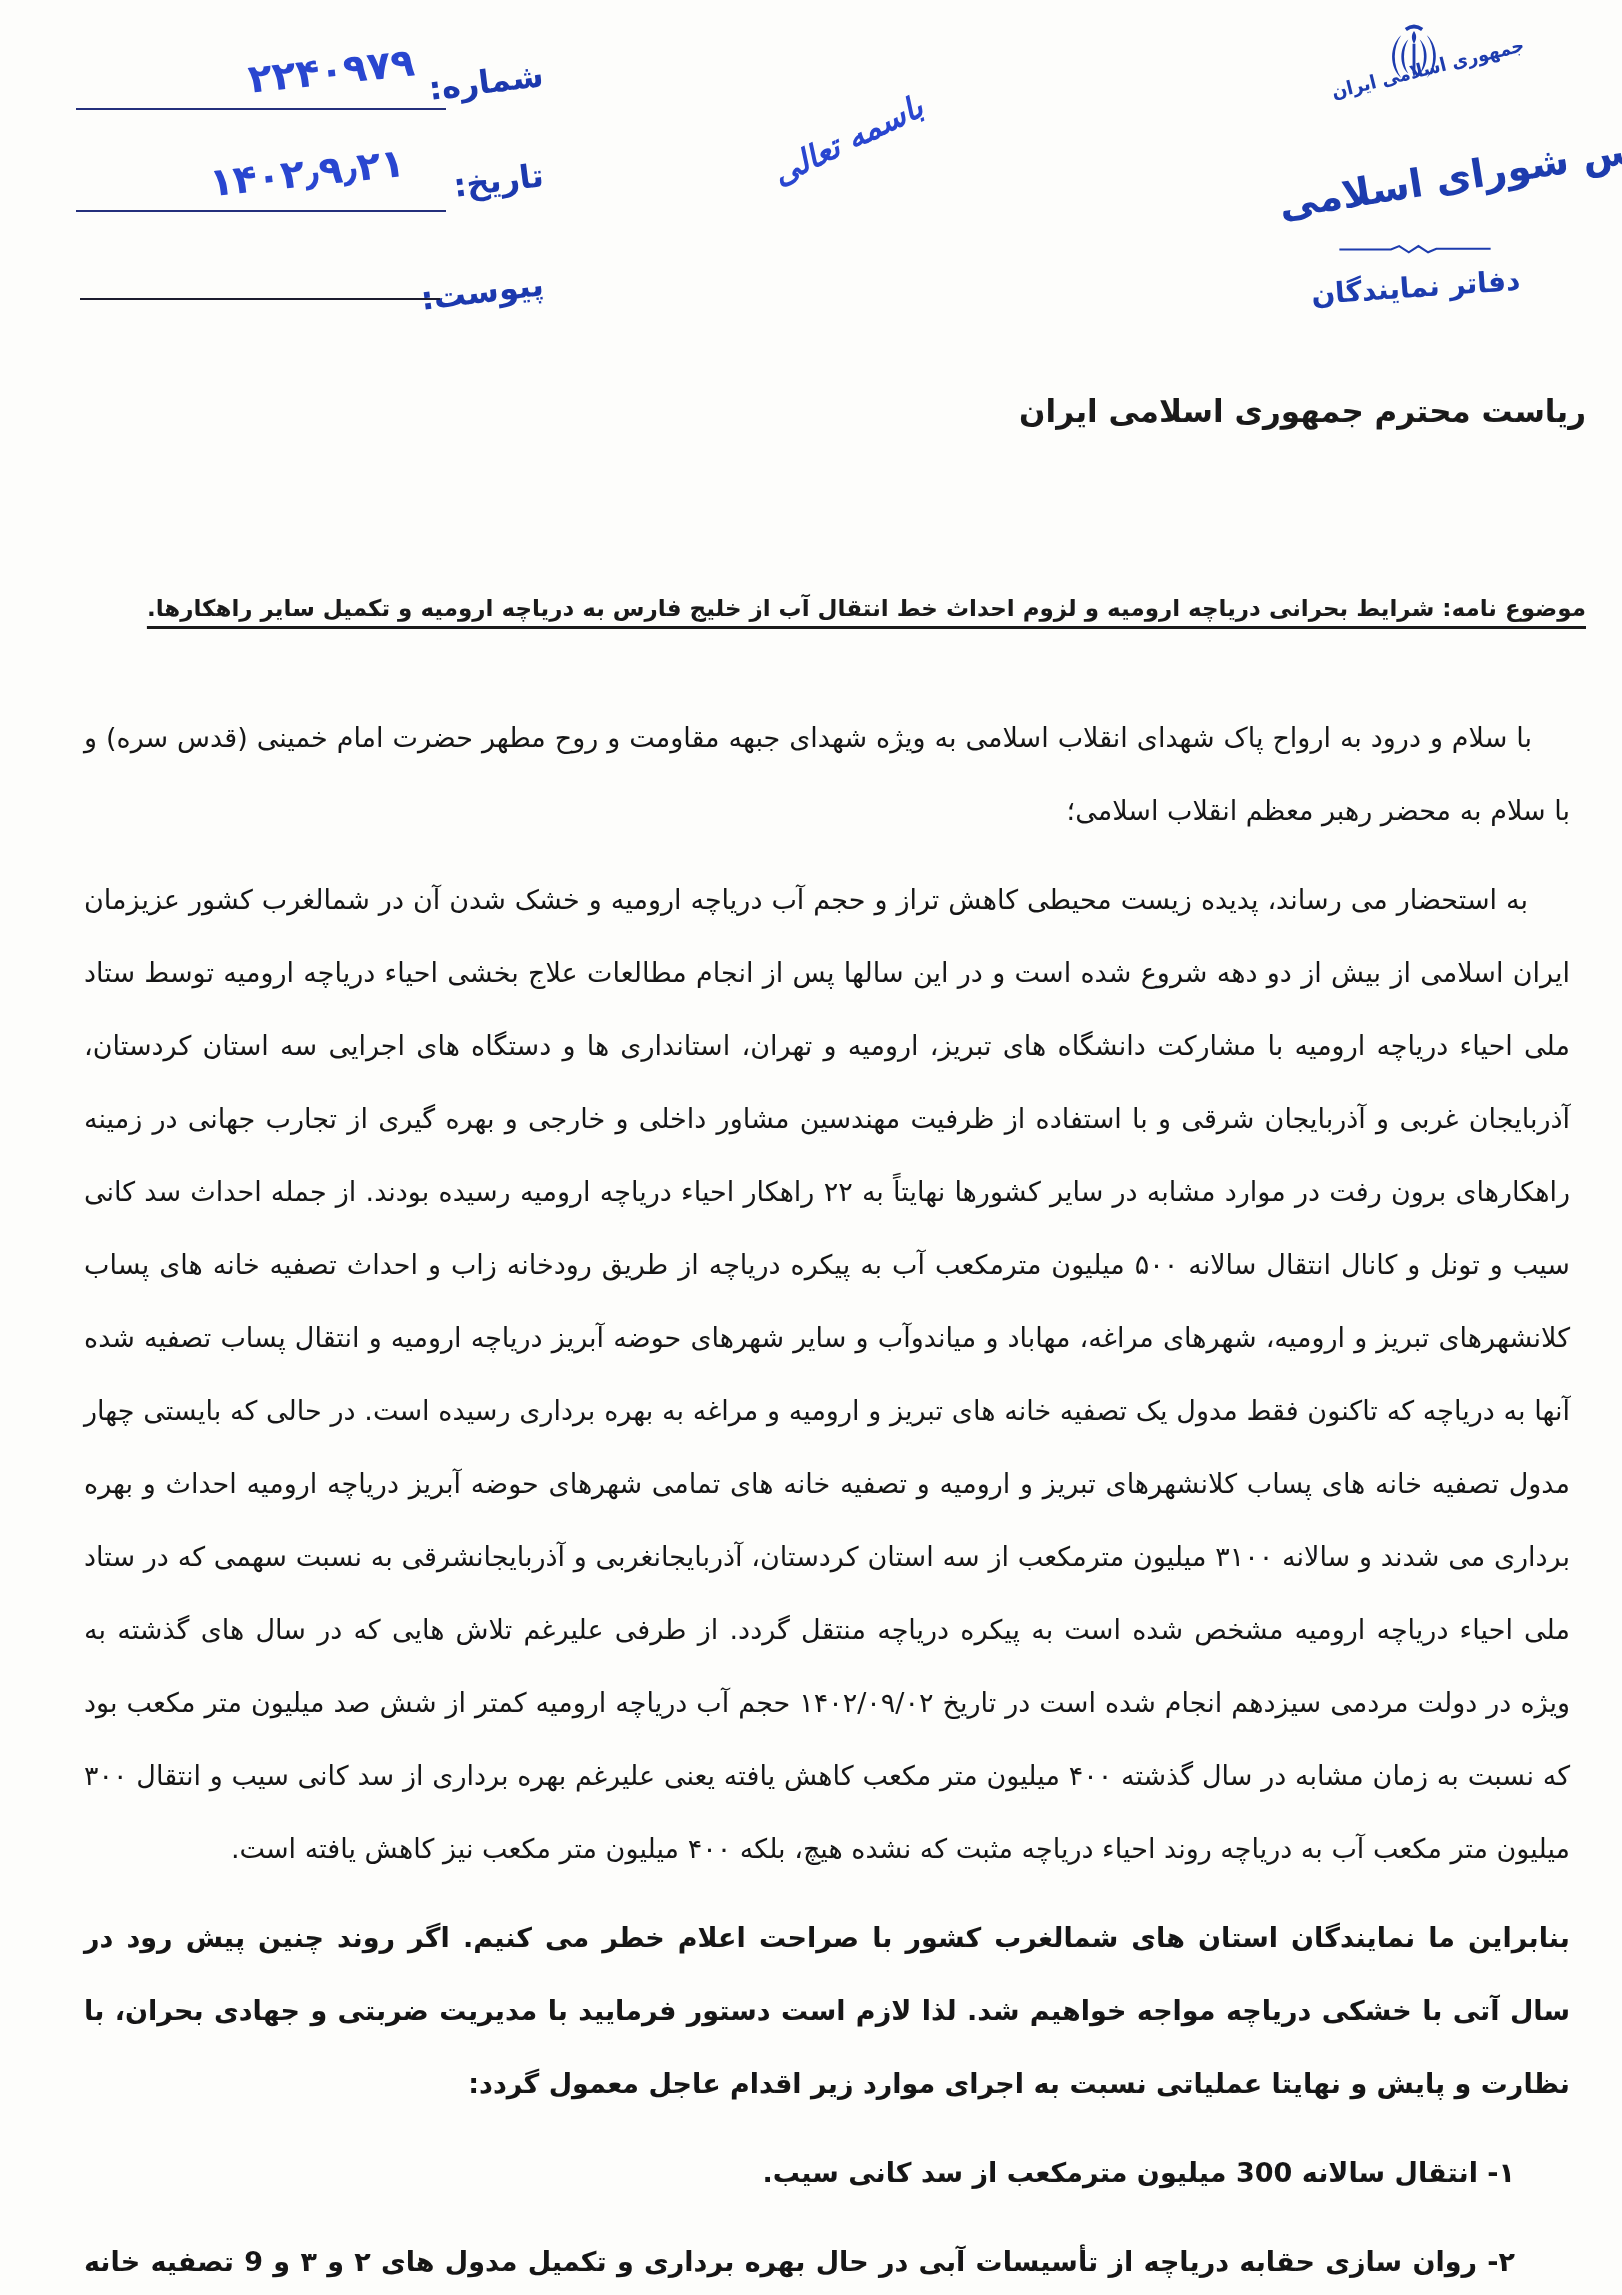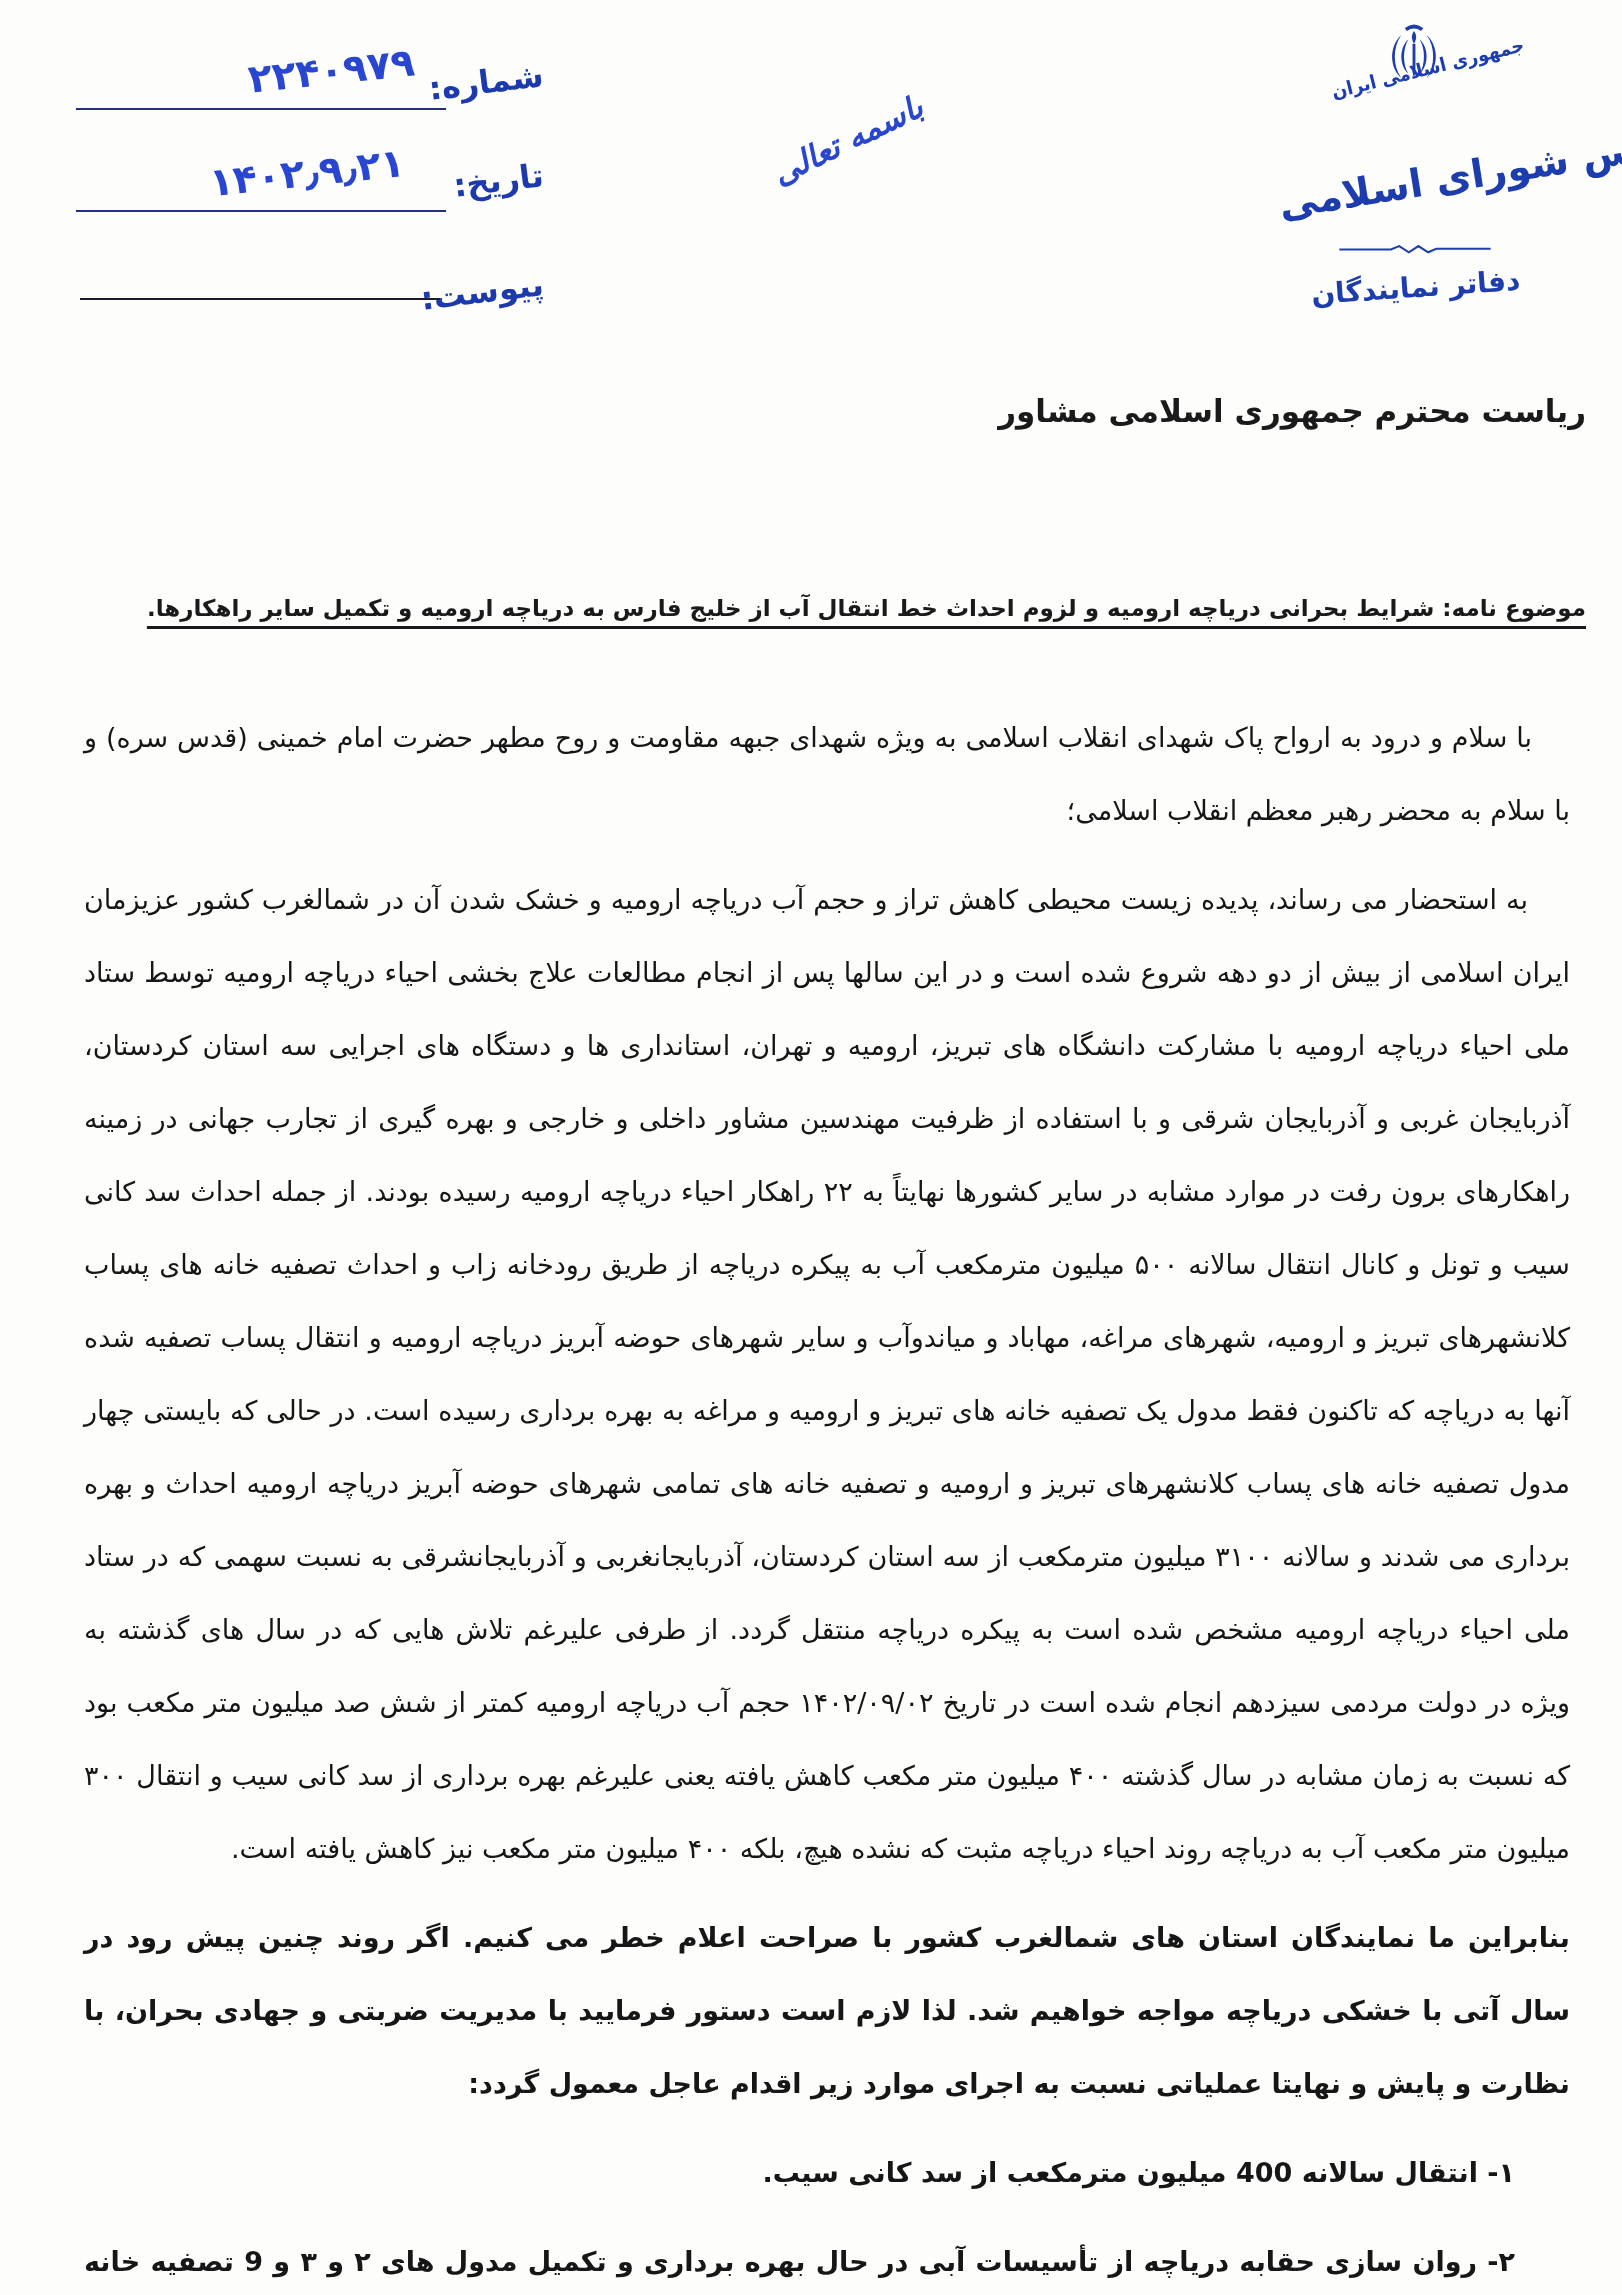--- a/index.html
+++ b/index.html
@@ -141,30 +141,30 @@
   <div class="logo-part logo-country">جمهوری اسلامی ایران</div>
   <div class="logo-part logo-assembly">مجلس شورای اسلامی</div>
   <div class="logo-part logo-divider">
     <svg viewBox="0 0 220 16" fill="none" stroke="currentColor" stroke-width="3" aria-hidden="true">
       <path d="M0 8 H75 l12 -5 14 9 14 -9 14 9 12 -5 H220"></path>
     </svg>
   </div>
   <div class="logo-part logo-office">دفاتر نمایندگان</div>
 
   <div class="recipient">
-    <div>ریاست محترم جمهوری اسلامی مشاور</div>
+    <div>ریاست محترم جمهوری اسلامی ایران</div>
   </div>
 
   <div class="subject">
     <span class="u">موضوع نامه: شرایط بحرانی دریاچه ارومیه و لزوم احداث خط انتقال آب از خلیج فارس به دریاچه ارومیه و تکمیل سایر راهکارها.</span>
   </div>
 
   <div class="letter-body">
     <p class="p-greeting">با سلام و درود به ارواح پاک شهدای انقلاب اسلامی به ویژه شهدای جبهه مقاومت و روح مطهر حضرت امام خمینی (قدس سره) و با سلام به محضر رهبر معظم انقلاب اسلامی؛</p>
     <p class="p-report">به استحضار می رساند، پدیده زیست محیطی کاهش تراز و حجم آب دریاچه ارومیه و خشک شدن آن در شمالغرب کشور عزیزمان ایران اسلامی از بیش از دو دهه شروع شده است و در این سالها پس از انجام مطالعات علاج بخشی احیاء دریاچه ارومیه توسط ستاد ملی احیاء دریاچه ارومیه با مشارکت دانشگاه های تبریز، ارومیه و تهران، استانداری ها و دستگاه های اجرایی سه استان کردستان، آذربایجان غربی و آذربایجان شرقی و با استفاده از ظرفیت مهندسین مشاور داخلی و خارجی و بهره گیری از تجارب جهانی در زمینه راهکارهای برون رفت در موارد مشابه در سایر کشورها نهایتاً به ۲۲ راهکار احیاء دریاچه ارومیه رسیده بودند. از جمله احداث سد کانی سیب و تونل و کانال انتقال سالانه ۵۰۰ میلیون مترمکعب آب به پیکره دریاچه از طریق رودخانه زاب و احداث تصفیه خانه های پساب کلانشهرهای تبریز و ارومیه، شهرهای مراغه، مهاباد و میاندوآب و سایر شهرهای حوضه آبریز دریاچه ارومیه و انتقال پساب تصفیه شده آنها به دریاچه که تاکنون فقط مدول یک تصفیه خانه های تبریز و ارومیه و مراغه به بهره برداری رسیده است. در حالی که بایستی چهار مدول تصفیه خانه های پساب کلانشهرهای تبریز و ارومیه و تصفیه خانه های تمامی شهرهای حوضه آبریز دریاچه ارومیه احداث و بهره برداری می شدند  و سالانه ۳۱۰۰ میلیون مترمکعب از سه استان کردستان، آذربایجانغربی و آذربایجانشرقی به نسبت سهمی که در ستاد ملی احیاء دریاچه ارومیه مشخص شده است به پیکره دریاچه منتقل گردد. از طرفی علیرغم تلاش هایی که در سال های گذشته به ویژه در دولت مردمی سیزدهم انجام شده است در تاریخ ۱۴۰۲/۰۹/۰۲ حجم آب دریاچه ارومیه کمتر از شش صد میلیون متر مکعب بود که نسبت به زمان مشابه در سال گذشته ۴۰۰ میلیون متر مکعب کاهش یافته یعنی علیرغم بهره برداری از سد کانی سیب و انتقال ۳۰۰ میلیون متر مکعب آب به دریاچه روند احیاء دریاچه مثبت که نشده هیچ، بلکه ۴۰۰ میلیون متر مکعب نیز کاهش یافته است.</p>
     <p class="p-warning">بنابراین ما نمایندگان استان های شمالغرب کشور با صراحت اعلام خطر می کنیم. اگر روند چنین پیش رود در سال آتی با خشکی دریاچه مواجه خواهیم شد. لذا لازم است دستور فرمایید با مدیریت ضربتی و جهادی بحران، با نظارت و پایش و نهایتا عملیاتی نسبت به اجرای موارد زیر اقدام عاجل معمول گردد:</p>
-    <p class="p-item">۱- انتقال سالانه 400 میلیون مترمکعب از سد کانی سیب.</p>
+    <p class="p-item">۱- انتقال سالانه 300 میلیون مترمکعب از سد کانی سیب.</p>
     <p class="p-item">۲- روان سازی حقابه دریاچه از تأسیسات آبی در حال بهره برداری و تکمیل مدول های ۲ و ۳ و 9 تصفیه خانه های پساب تبریز، ارومیه، مراغه، میاندوآب، مهاباد و تکمیل خط انتقال.</p>
     <p class="p-item">۳- اقدام عملی و محسوس برای بارورسازی ابرها و استفاده از فناوری های جدید.</p>
   </div>
 
 </div>
 
 
 </body></html>

